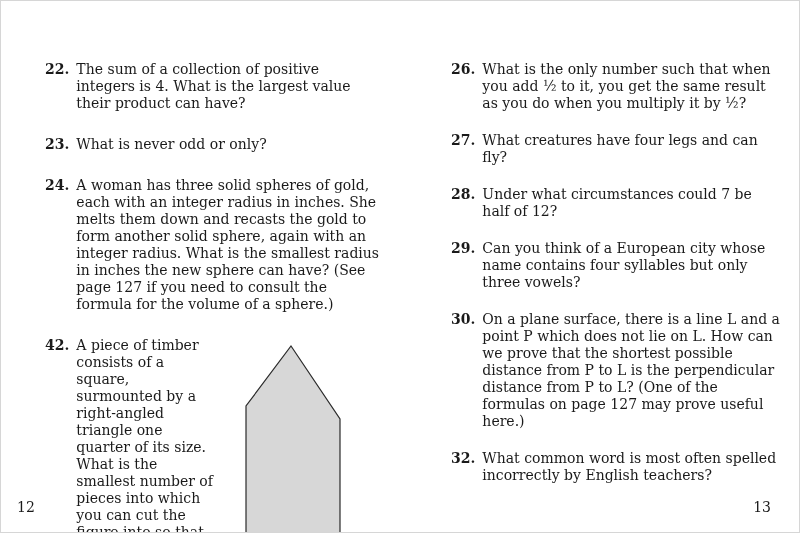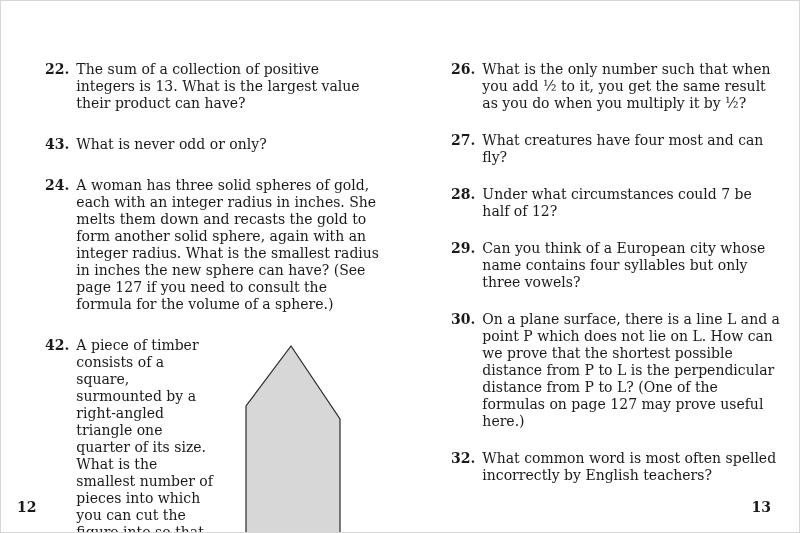--- a/index.html
+++ b/index.html
@@ -53,40 +53,40 @@
     flex: 1;
     display: flex;
     justify-content: flex-start;
     padding-left: 28px;
     margin-top: 6px;
   }
 
   .pagenum {
     position: absolute;
     top: 498px;
-    font-weight: bold;
+    font-weight: normal;
     font-size: 14px;
   }
   .pagenum.left  { left: 16px; }
   .pagenum.right { right: 28px; }
 </style>
 </head>
 <body>
 
 <div class="spread">
 
   <div class="column left">
 
     <div class="question">
       <span class="qnum">22.</span>
-      <span class="qtext">The sum of a collection of positive integers is 13. What is the largest value their product can have?</span>
+      <span class="qtext">The sum of a collection of positive integers is 4. What is the largest value their product can have?</span>
     </div>
 
     <div class="question">
-      <span class="qnum">43.</span>
+      <span class="qnum">23.</span>
       <span class="qtext">What is never odd or only?</span>
     </div>
 
     <div class="question">
       <span class="qnum">24.</span>
       <span class="qtext">A woman has three solid spheres of gold, each with an integer radius in inches. She melts them down and recasts the gold to form another solid sphere, again with an integer radius. What is the smallest radius in inches the new sphere can have? (See page 127 if you need to consult the formula for the volume of a sphere.)</span>
     </div>
 
     <div class="question">
       <span class="qnum">42.</span>
@@ -104,21 +104,21 @@
 
   <div class="column right">
 
     <div class="question">
       <span class="qnum">26.</span>
       <span class="qtext">What is the only number such that when you add ½ to it, you get the same result as you do when you multiply it by ½?</span>
     </div>
 
     <div class="question">
       <span class="qnum">27.</span>
-      <span class="qtext">What creatures have four most and can fly?</span>
+      <span class="qtext">What creatures have four legs and can fly?</span>
     </div>
 
     <div class="question">
       <span class="qnum">28.</span>
       <span class="qtext">Under what circumstances could 7 be half of 12?</span>
     </div>
 
     <div class="question">
       <span class="qnum">29.</span>
       <span class="qtext">Can you think of a European city whose name contains four syllables but only three vowels?</span>

